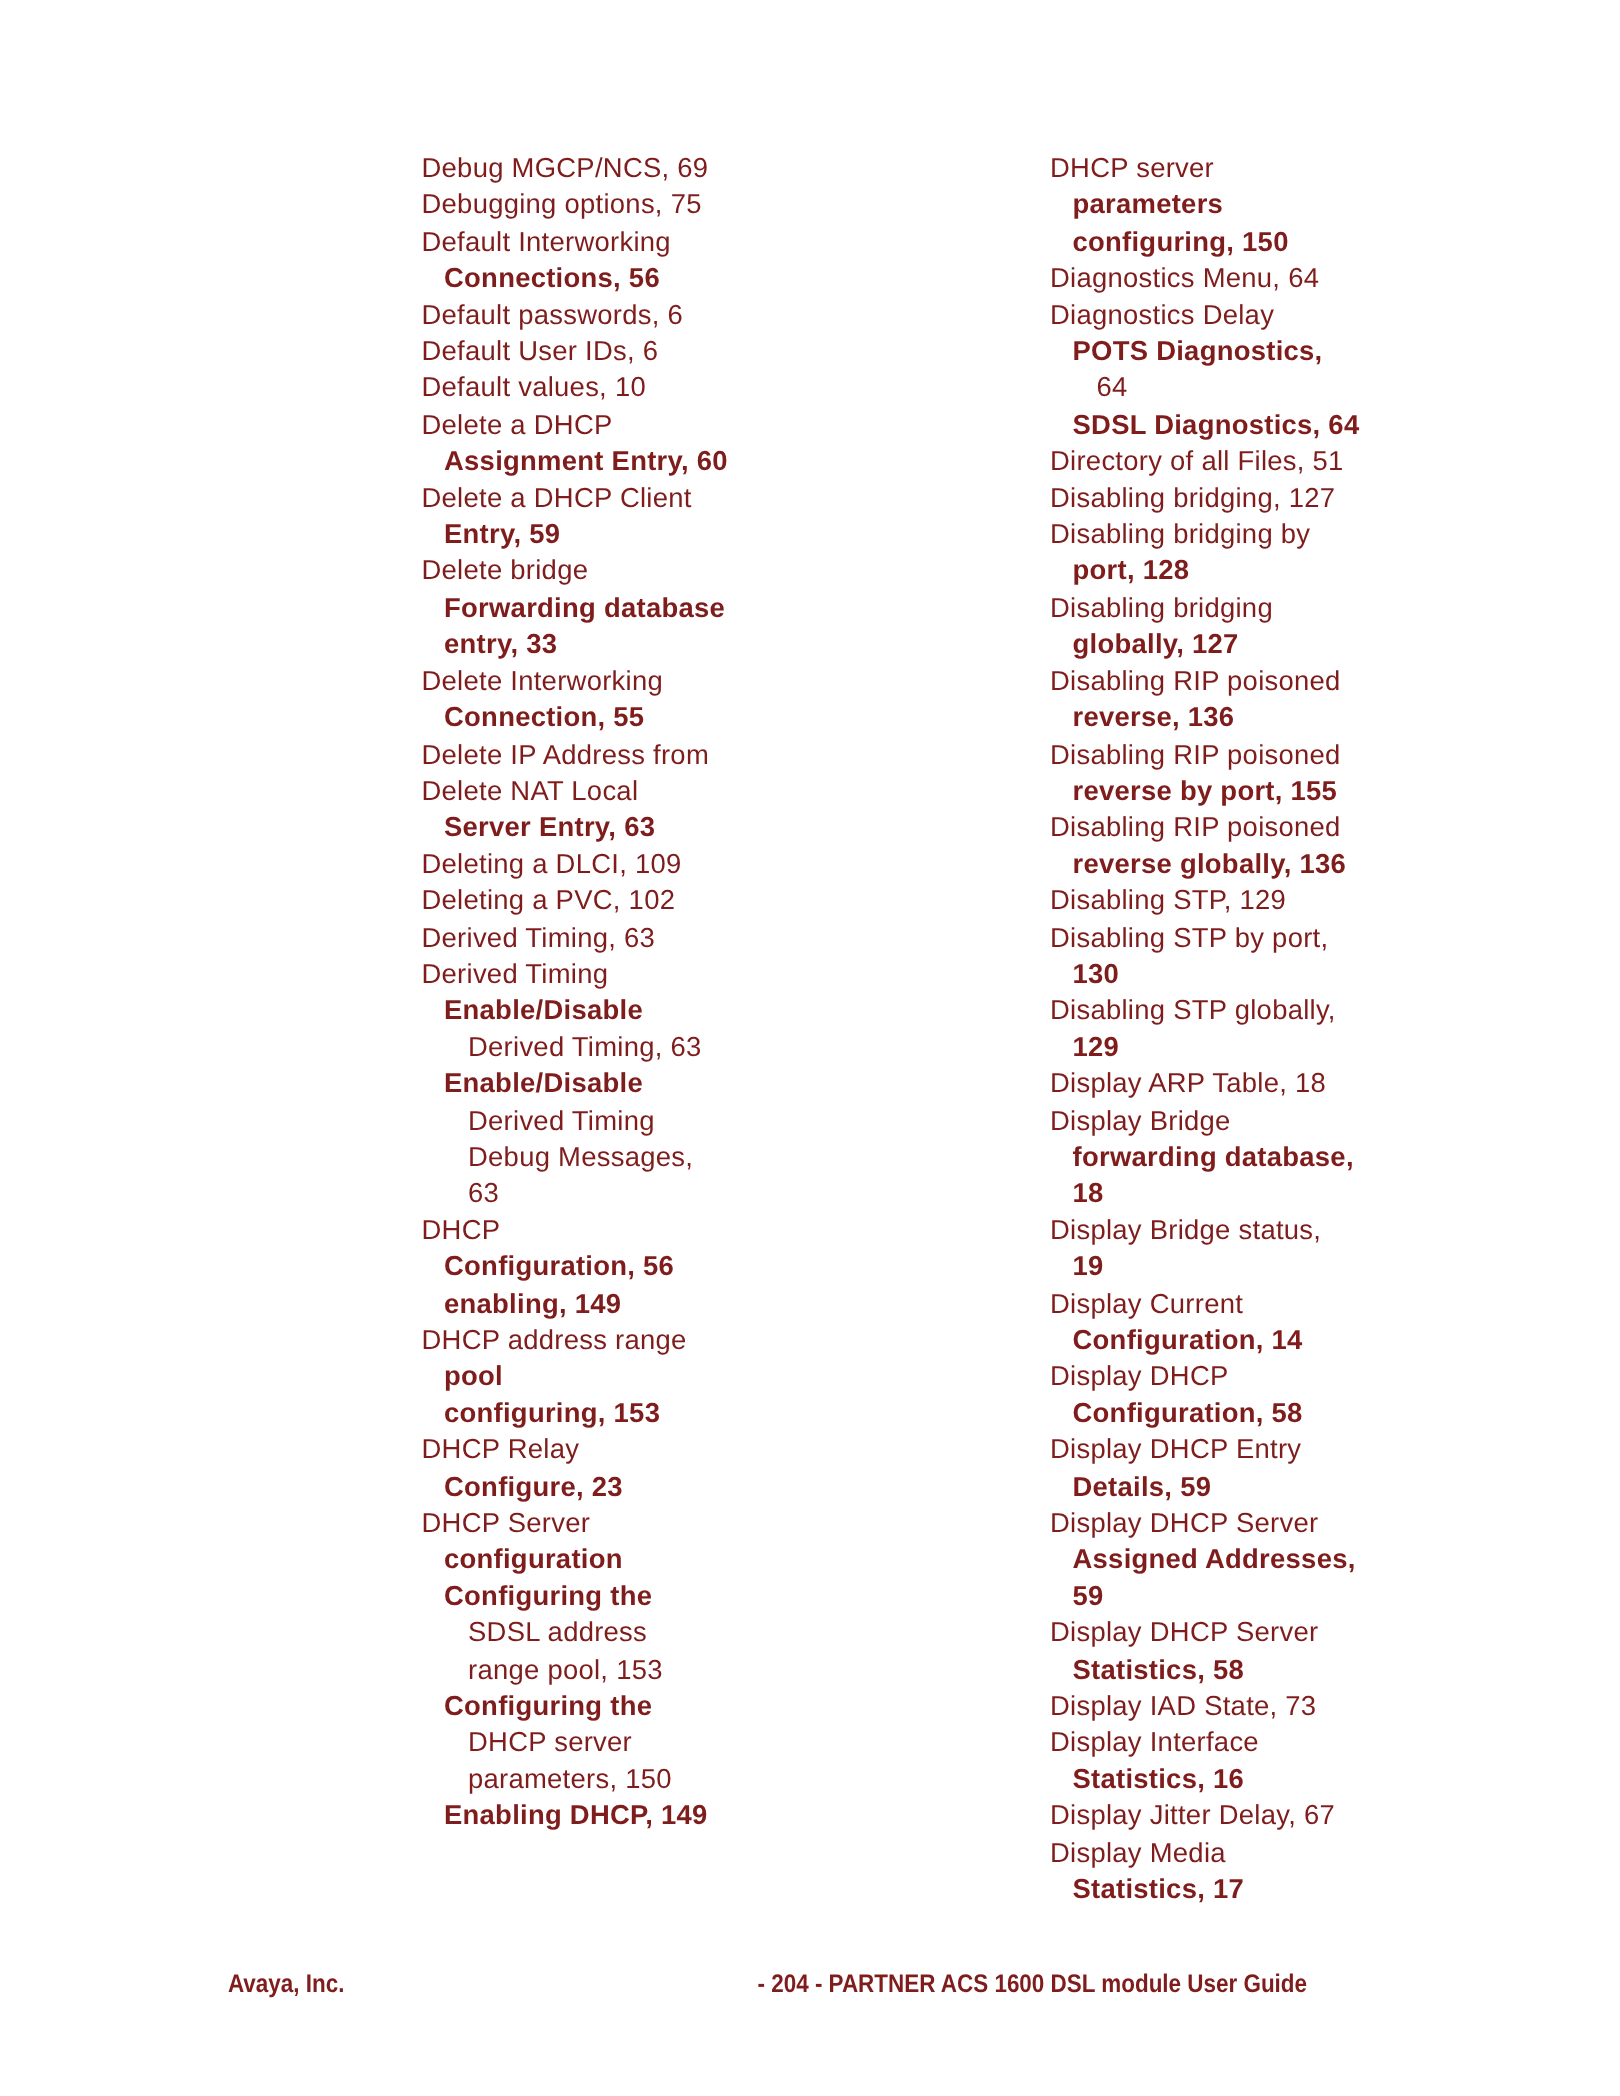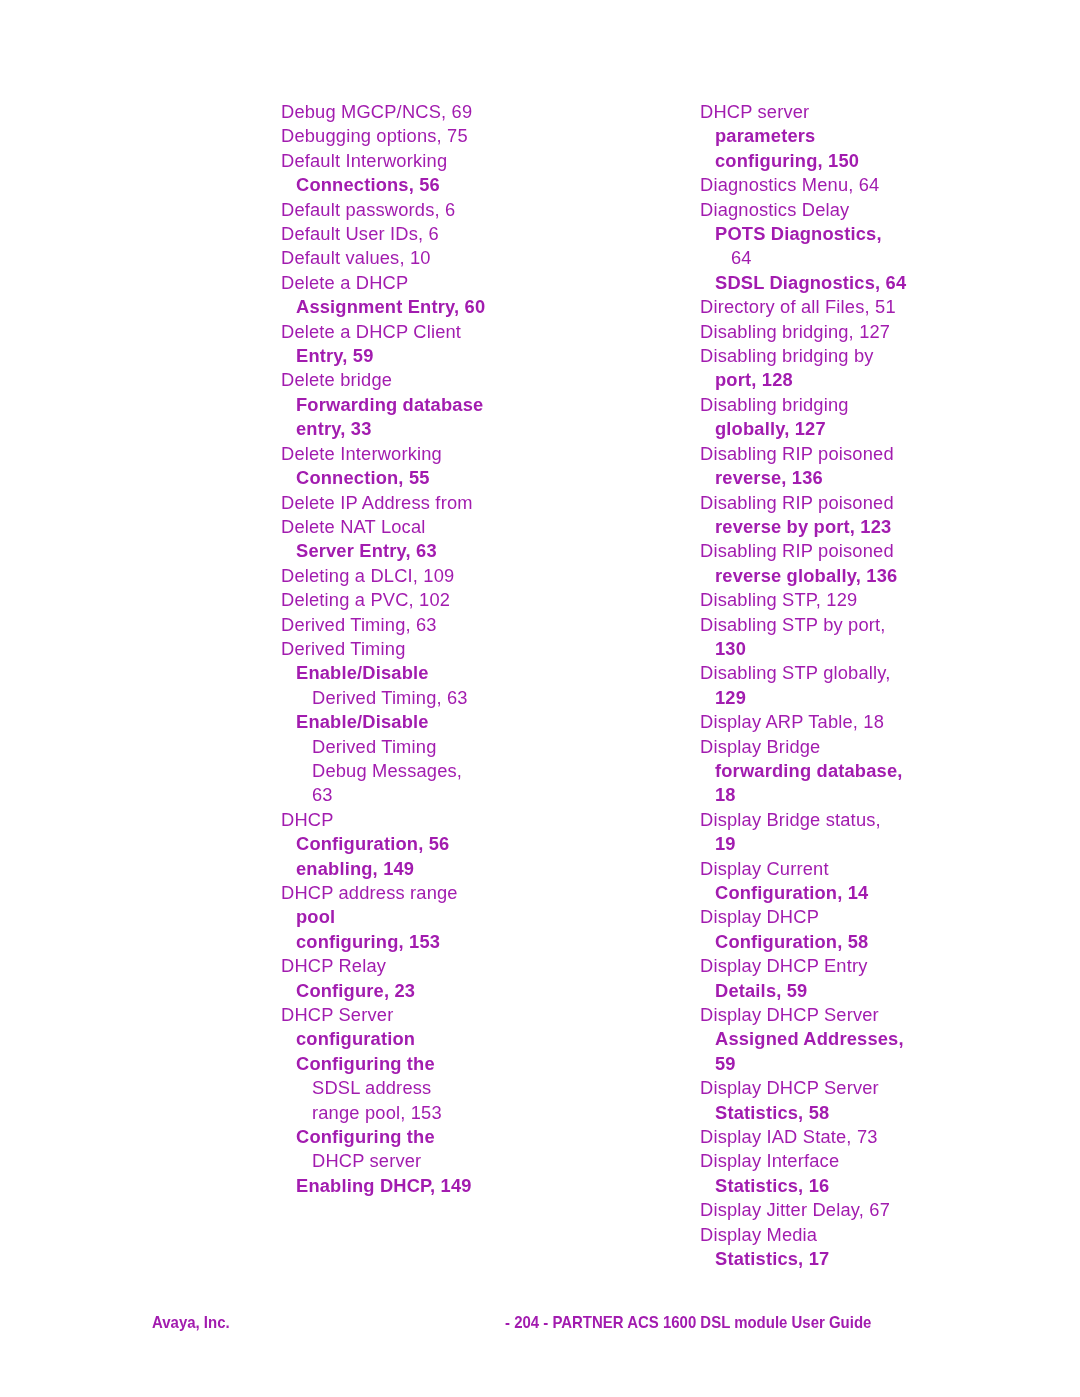--- a/index.html
+++ b/index.html
@@ -8,21 +8,21 @@
     padding: 0;
     background: #ffffff;
   }
   .page {
     position: relative;
     width: 1080px;
     height: 1397px;
     background: #ffffff;
     overflow: hidden;
     font-family: "Liberation Sans", sans-serif;
-    color: #a21caf;
+    color: #7f1d1d;
     -webkit-font-smoothing: antialiased;
   }
 
   
   .index-columns {
     position: absolute;
     top: 100px;
     left: 0;
     width: 1080px;
   }
@@ -111,20 +111,21 @@
         <div class="index-entry lvl-1">configuring, 153</div>
         <div class="index-entry lvl-0">DHCP Relay</div>
         <div class="index-entry lvl-1">Configure, 23</div>
         <div class="index-entry lvl-0">DHCP Server</div>
         <div class="index-entry lvl-1">configuration</div>
         <div class="index-entry lvl-1">Configuring the</div>
         <div class="index-entry lvl-2">SDSL address</div>
         <div class="index-entry lvl-2">range pool, 153</div>
         <div class="index-entry lvl-1">Configuring the</div>
         <div class="index-entry lvl-2">DHCP server</div>
+        <div class="index-entry lvl-2">parameters, 150</div>
         <div class="index-entry lvl-1">Enabling DHCP, 149</div>
       </div>
 
     <div class="index-column right">
         <div class="index-entry lvl-0">DHCP server</div>
         <div class="index-entry lvl-1">parameters</div>
         <div class="index-entry lvl-1">configuring, 150</div>
         <div class="index-entry lvl-0">Diagnostics Menu, 64</div>
         <div class="index-entry lvl-0">Diagnostics Delay</div>
         <div class="index-entry lvl-1">POTS Diagnostics,</div>
@@ -132,21 +133,21 @@
         <div class="index-entry lvl-1">SDSL Diagnostics, 64</div>
         <div class="index-entry lvl-0">Directory of all Files, 51</div>
         <div class="index-entry lvl-0">Disabling bridging, 127</div>
         <div class="index-entry lvl-0">Disabling bridging by</div>
         <div class="index-entry lvl-1">port, 128</div>
         <div class="index-entry lvl-0">Disabling bridging</div>
         <div class="index-entry lvl-1">globally, 127</div>
         <div class="index-entry lvl-0">Disabling RIP poisoned</div>
         <div class="index-entry lvl-1">reverse, 136</div>
         <div class="index-entry lvl-0">Disabling RIP poisoned</div>
-        <div class="index-entry lvl-1">reverse by port, 123</div>
+        <div class="index-entry lvl-1">reverse by port, 155</div>
         <div class="index-entry lvl-0">Disabling RIP poisoned</div>
         <div class="index-entry lvl-1">reverse globally, 136</div>
         <div class="index-entry lvl-0">Disabling STP, 129</div>
         <div class="index-entry lvl-0">Disabling STP by port,</div>
         <div class="index-entry lvl-1">130</div>
         <div class="index-entry lvl-0">Disabling STP globally,</div>
         <div class="index-entry lvl-1">129</div>
         <div class="index-entry lvl-0">Display ARP Table, 18</div>
         <div class="index-entry lvl-0">Display Bridge</div>
         <div class="index-entry lvl-1">forwarding database,</div>

